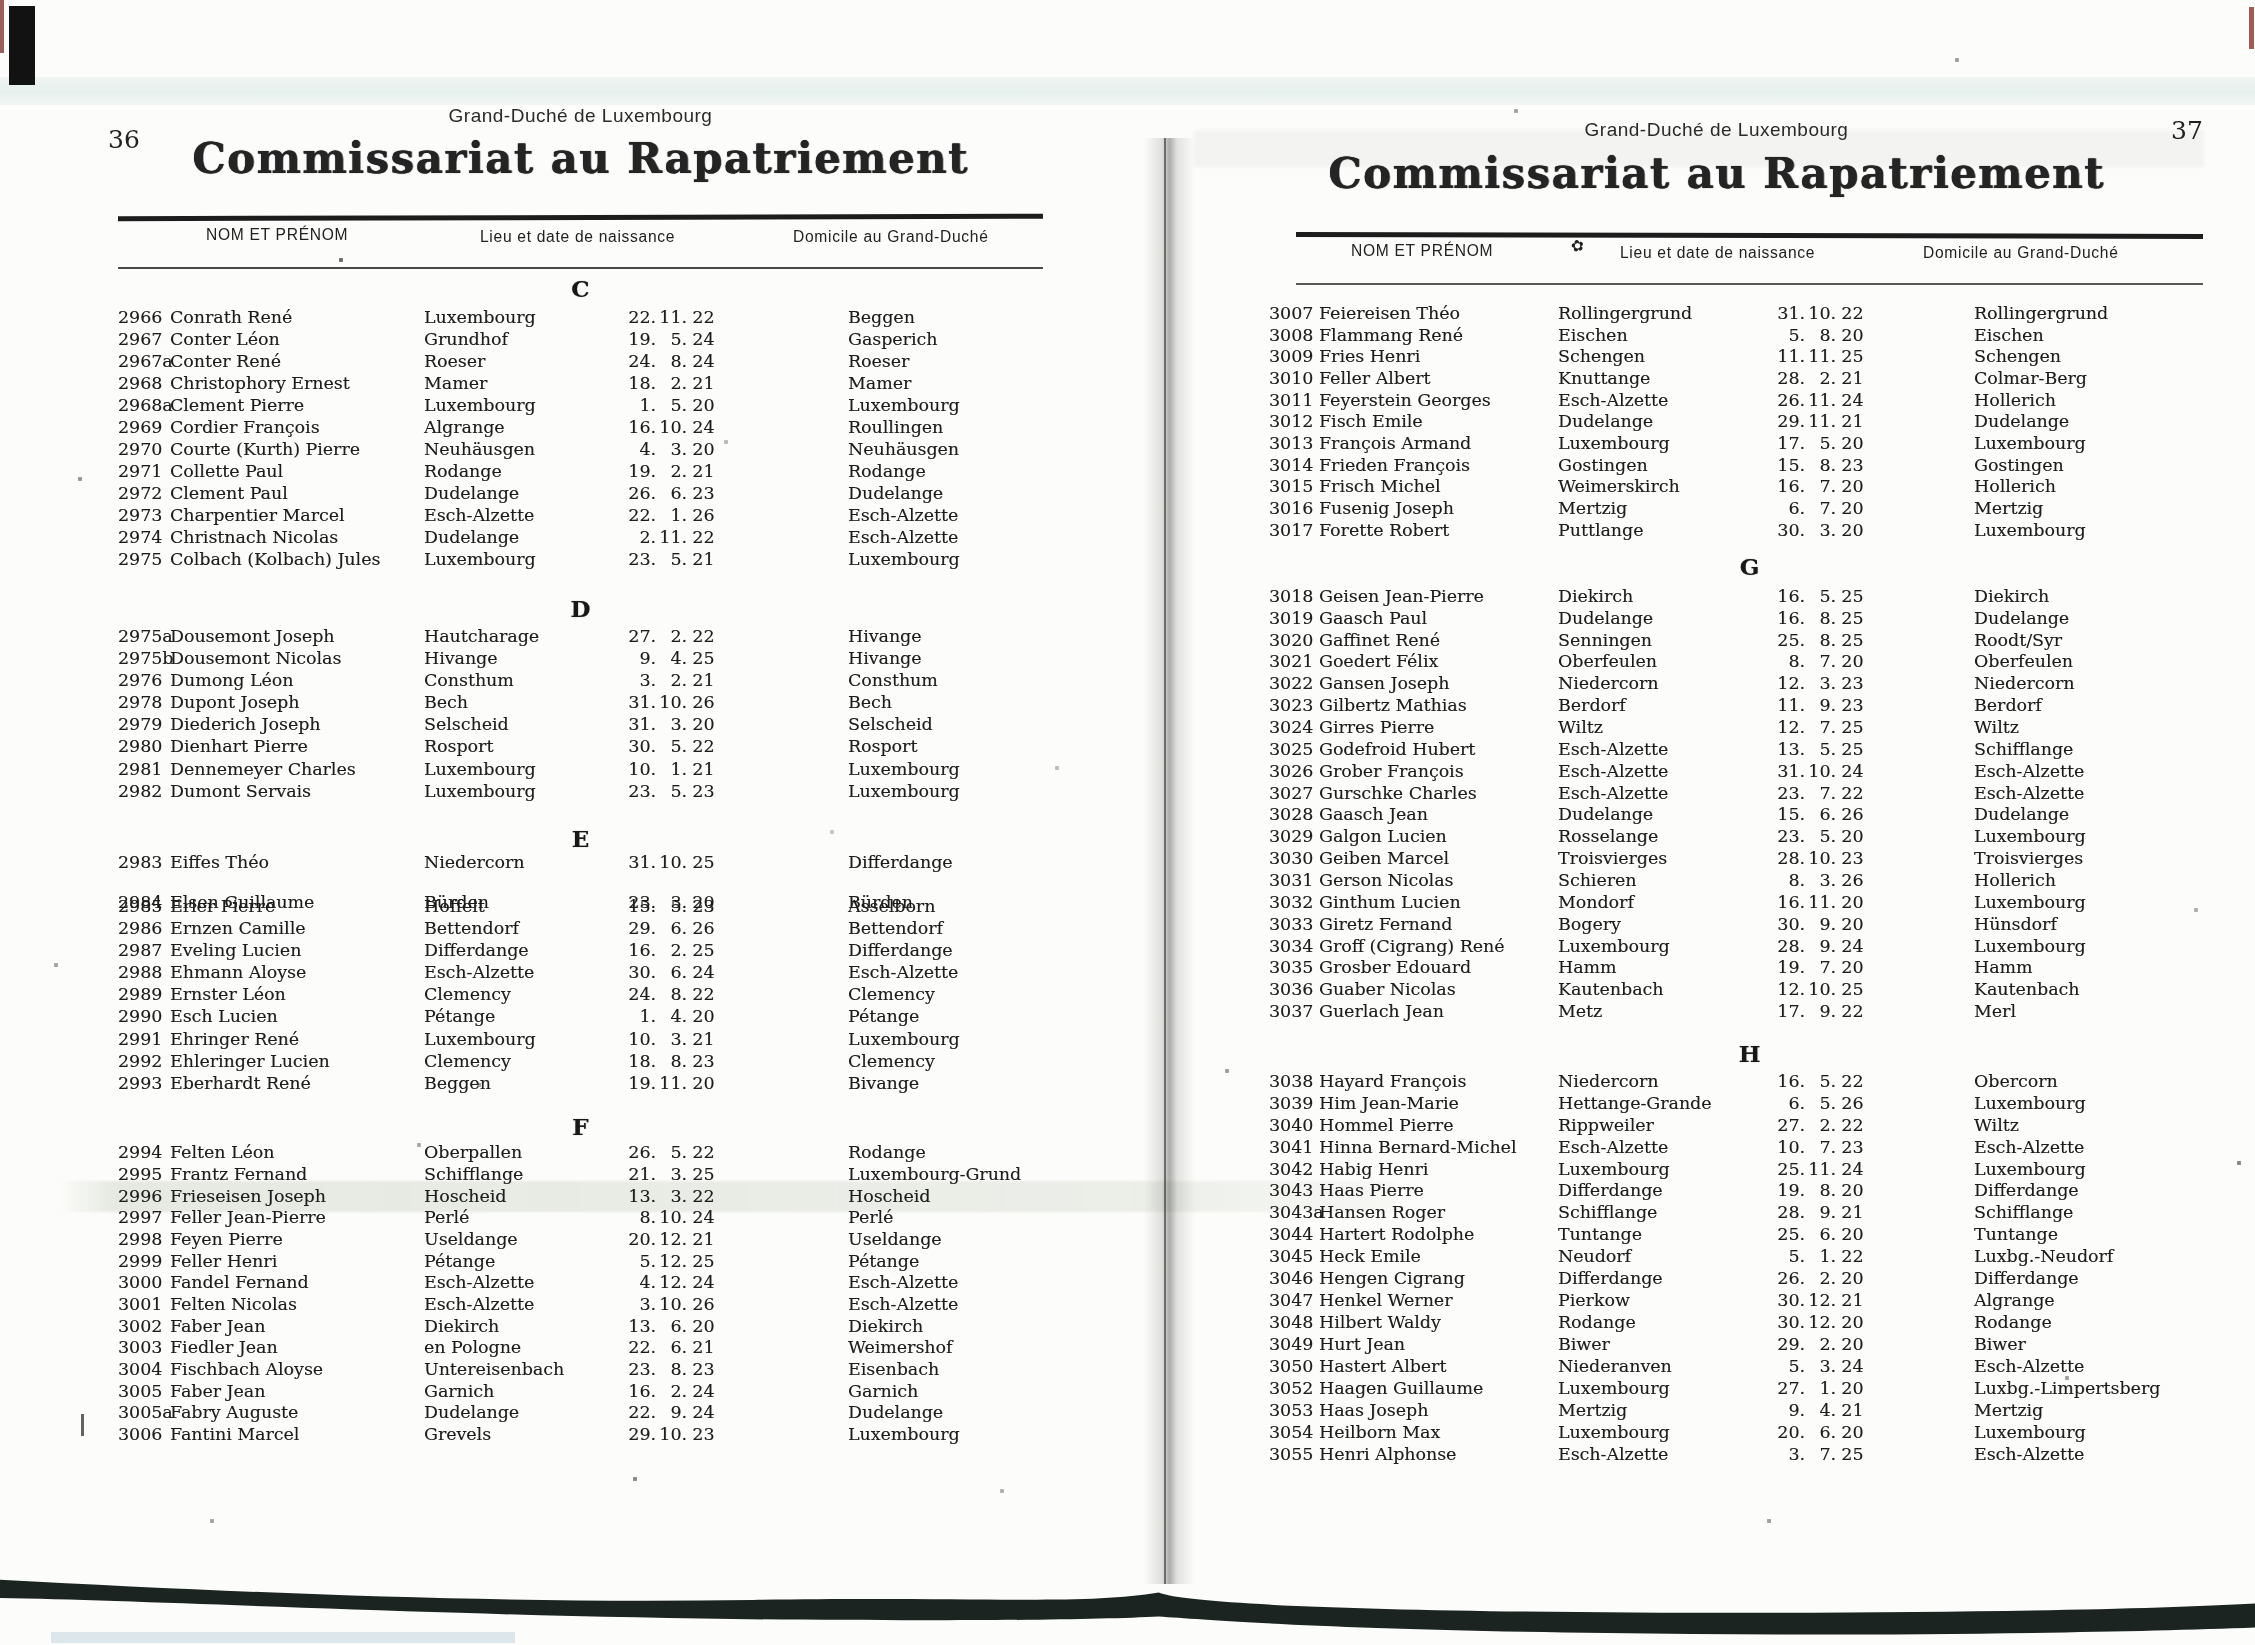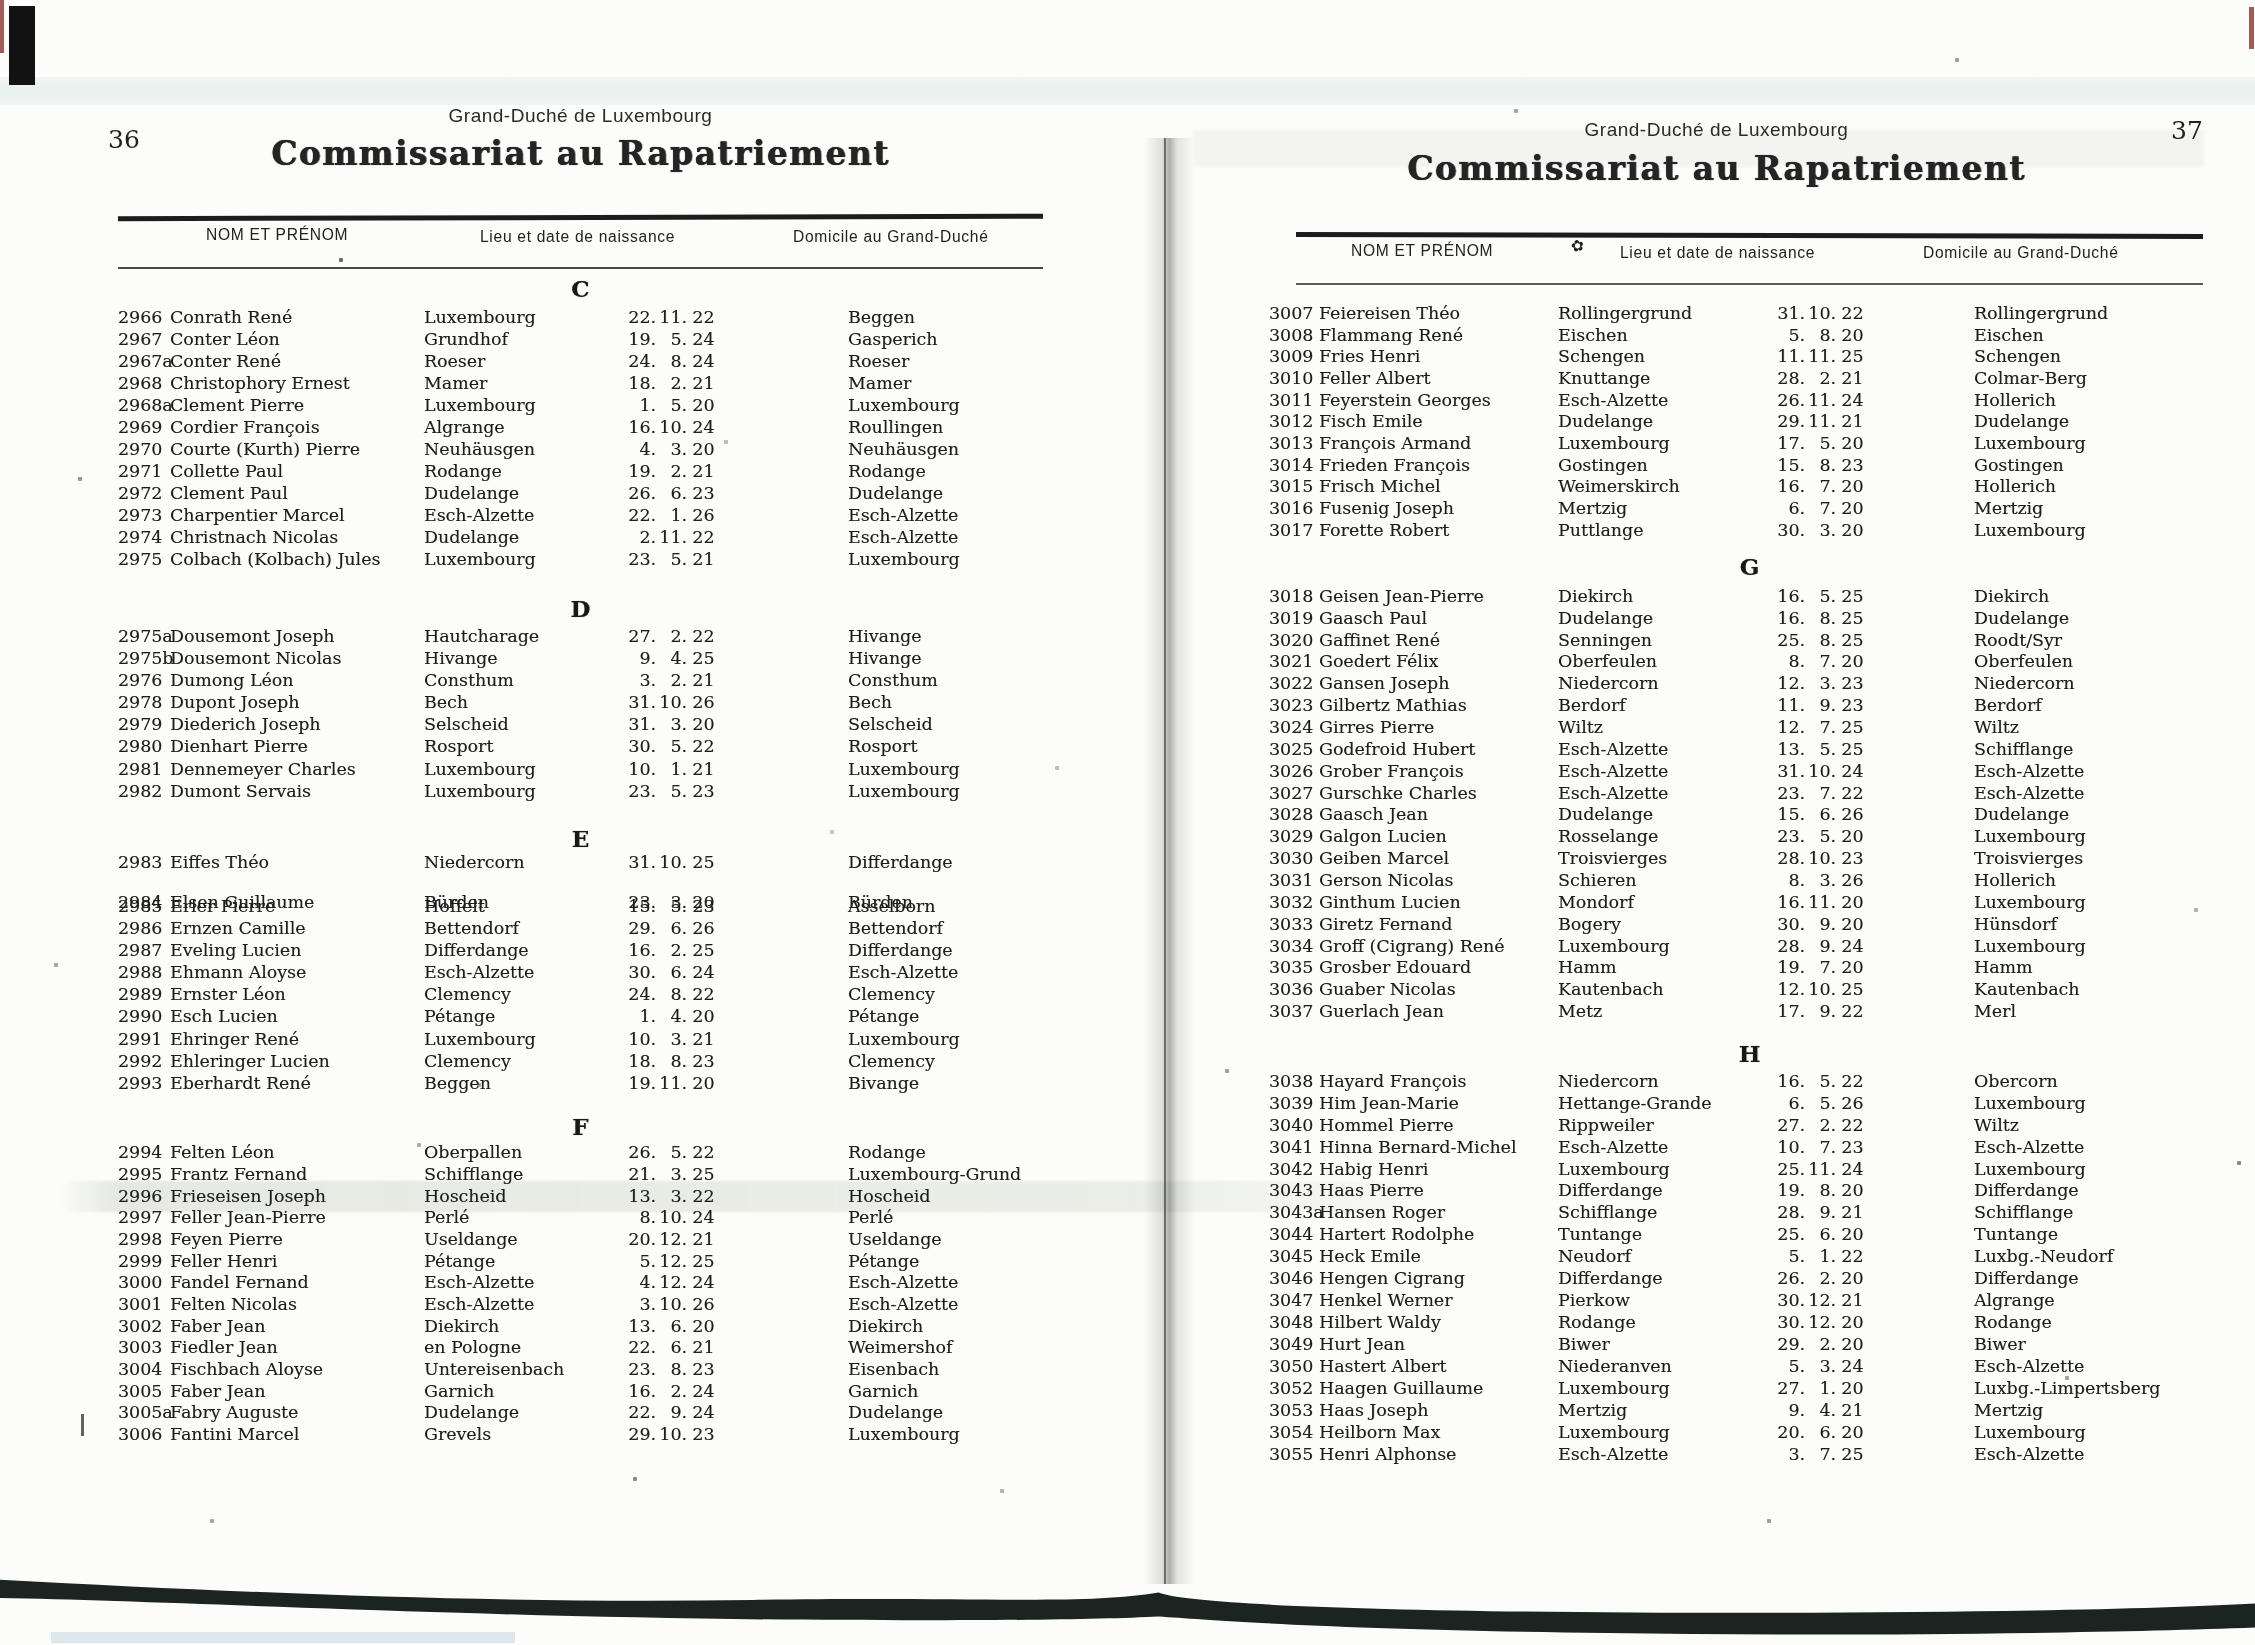--- a/index.html
+++ b/index.html
@@ -36,21 +36,21 @@
   .page-left{left:0;width:1153px;}
   .page-right{left:1153px;width:1102px;}
   .pn{position:absolute;font-size:25px;color:#222;}
   .page-left .pn{left:108px;top:89px;margin-top:36px;}
   .page-right .pn{left:1018px;top:116px;}
   .country{position:absolute;text-align:center;font-family:"Liberation Sans",sans-serif;
     font-size:19px;letter-spacing:0.5px;color:#2a2a2a;}
   .page-left .country{left:118px;width:925px;top:105px;}
   .page-right .country{left:110px;width:907px;top:119px;}
   .doc-title{position:absolute;text-align:center;margin:0;font-family:"DejaVu Serif",serif;
-    font-weight:700;font-size:33px;letter-spacing:1.4px;color:#242424;
+    font-weight:700;font-size:42px;letter-spacing:1.4px;color:#242424;
     text-shadow:0 0 0.9px #1f1f1f,0.9px 0 0 rgba(40,40,40,.55);}
   .page-left .doc-title{left:118px;width:925px;top:134px;}
   .page-right .doc-title{left:110px;width:907px;top:149px;}
   .rule{position:absolute;background:#1d1d1d;}
   .page-left .rule-thick{left:118px;width:925px;top:215px;height:4.6px;transform:rotate(-.15deg);}
   .page-left .rule-thin{left:118px;width:925px;top:267px;height:1.8px;background:#4a4a4a;}
   .page-right .rule-thick{left:143px;width:907px;top:233px;height:4.6px;transform:rotate(.12deg);}
   .page-right .rule-thin{left:143px;width:907px;top:283px;height:1.8px;background:#5a5a58;}
   .colheads span{position:absolute;font-family:"Liberation Sans",sans-serif;font-size:15.6px;
     letter-spacing:0.7px;color:#222;white-space:nowrap;}

